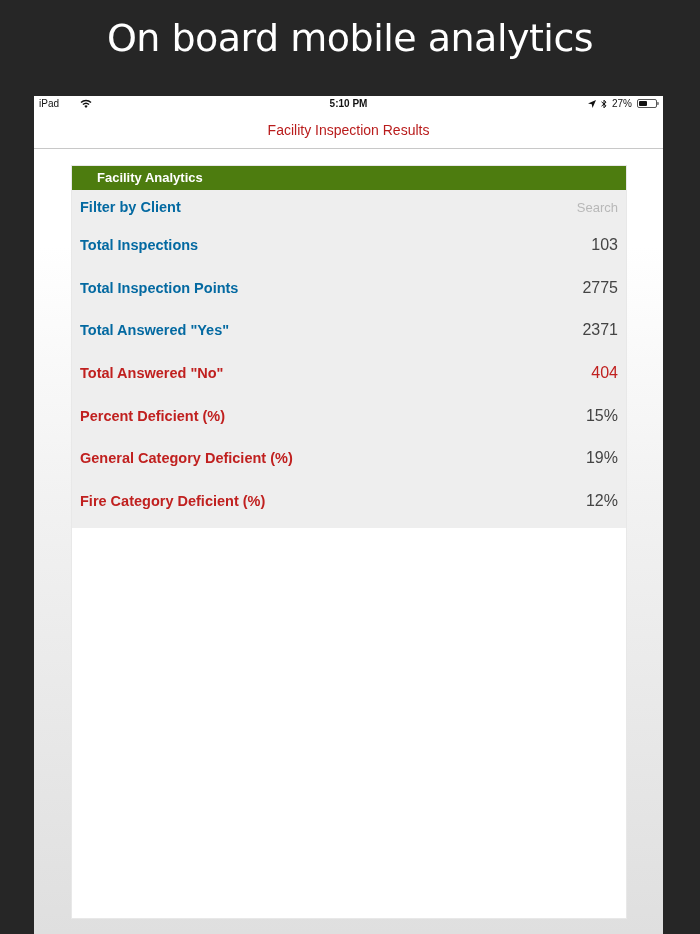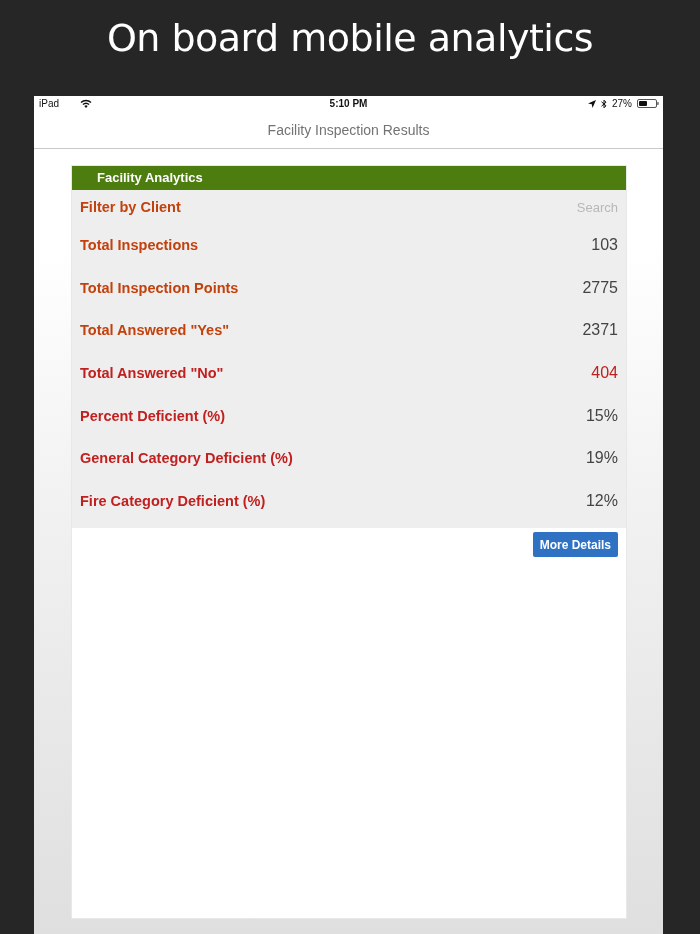--- a/index.html
+++ b/index.html
@@ -42,39 +42,39 @@
     .battery::after {
       content: ""; position: absolute; right: -3px; top: 2px; width: 2px; height: 3px; background: #888; border-radius: 0 1px 1px 0;
     }
     .nav-bar {
       position: absolute; left: 0; top: 16px; width: 629px; height: 37px;
       border-bottom: 1px solid #c8c8c8;
       background: #ffffff;
       text-align: center;
       line-height: 36px;
       font-size: 14px;
-      color: #737373;
+      color: #b91c1c;
     }
     .panel {
       position: absolute; left: 37px; top: 69px; width: 556px; height: 754px;
       background: #ffffff;
       border: 1px solid #e8e8e8;
     }
     .panel-header {
       height: 24px; background: #4d7c0f; color: #ffffff;
       font-size: 13px; font-weight: bold; line-height: 24px; padding-left: 25px;
     }
     .panel-body { background: #eeeeee; padding-bottom: 6px; }
     .row {
       display: flex; justify-content: space-between; align-items: center;
       padding: 0 8px; height: 42.6px;
       font-size: 14.5px;
     }
     .row.filter { height: 34px; }
-    .row .label { font-weight: bold; color: #c2410c; }
+    .row .label { font-weight: bold; color: #0369a1; }
     .row .value { font-size: 16px; color: #444; }
     .row.alert .label, .row.alert .value.red { color: #c0201f; }
     .search-input {
       border: none; background: transparent; text-align: right;
       font-size: 13px; color: #333; width: 140px; outline: none;
       font-family: "Liberation Sans", sans-serif;
     }
     .search-input::placeholder { color: #b8b8b8; }
     .actions { display: flex; justify-content: flex-end; padding: 4px 8px 0 0; }
     .more-btn {
@@ -153,17 +153,14 @@
       </div>
       <div class="row alert">
         <span class="label">General Category Deficient (%)</span>
         <span class="value">19%</span>
       </div>
       <div class="row alert">
         <span class="label">Fire Category Deficient (%)</span>
         <span class="value">12%</span>
       </div>
     </div>
-    <div class="actions">
-      <button class="more-btn">More Details</button>
-    </div>
   </div>
 </div>
 
 </body></html>

